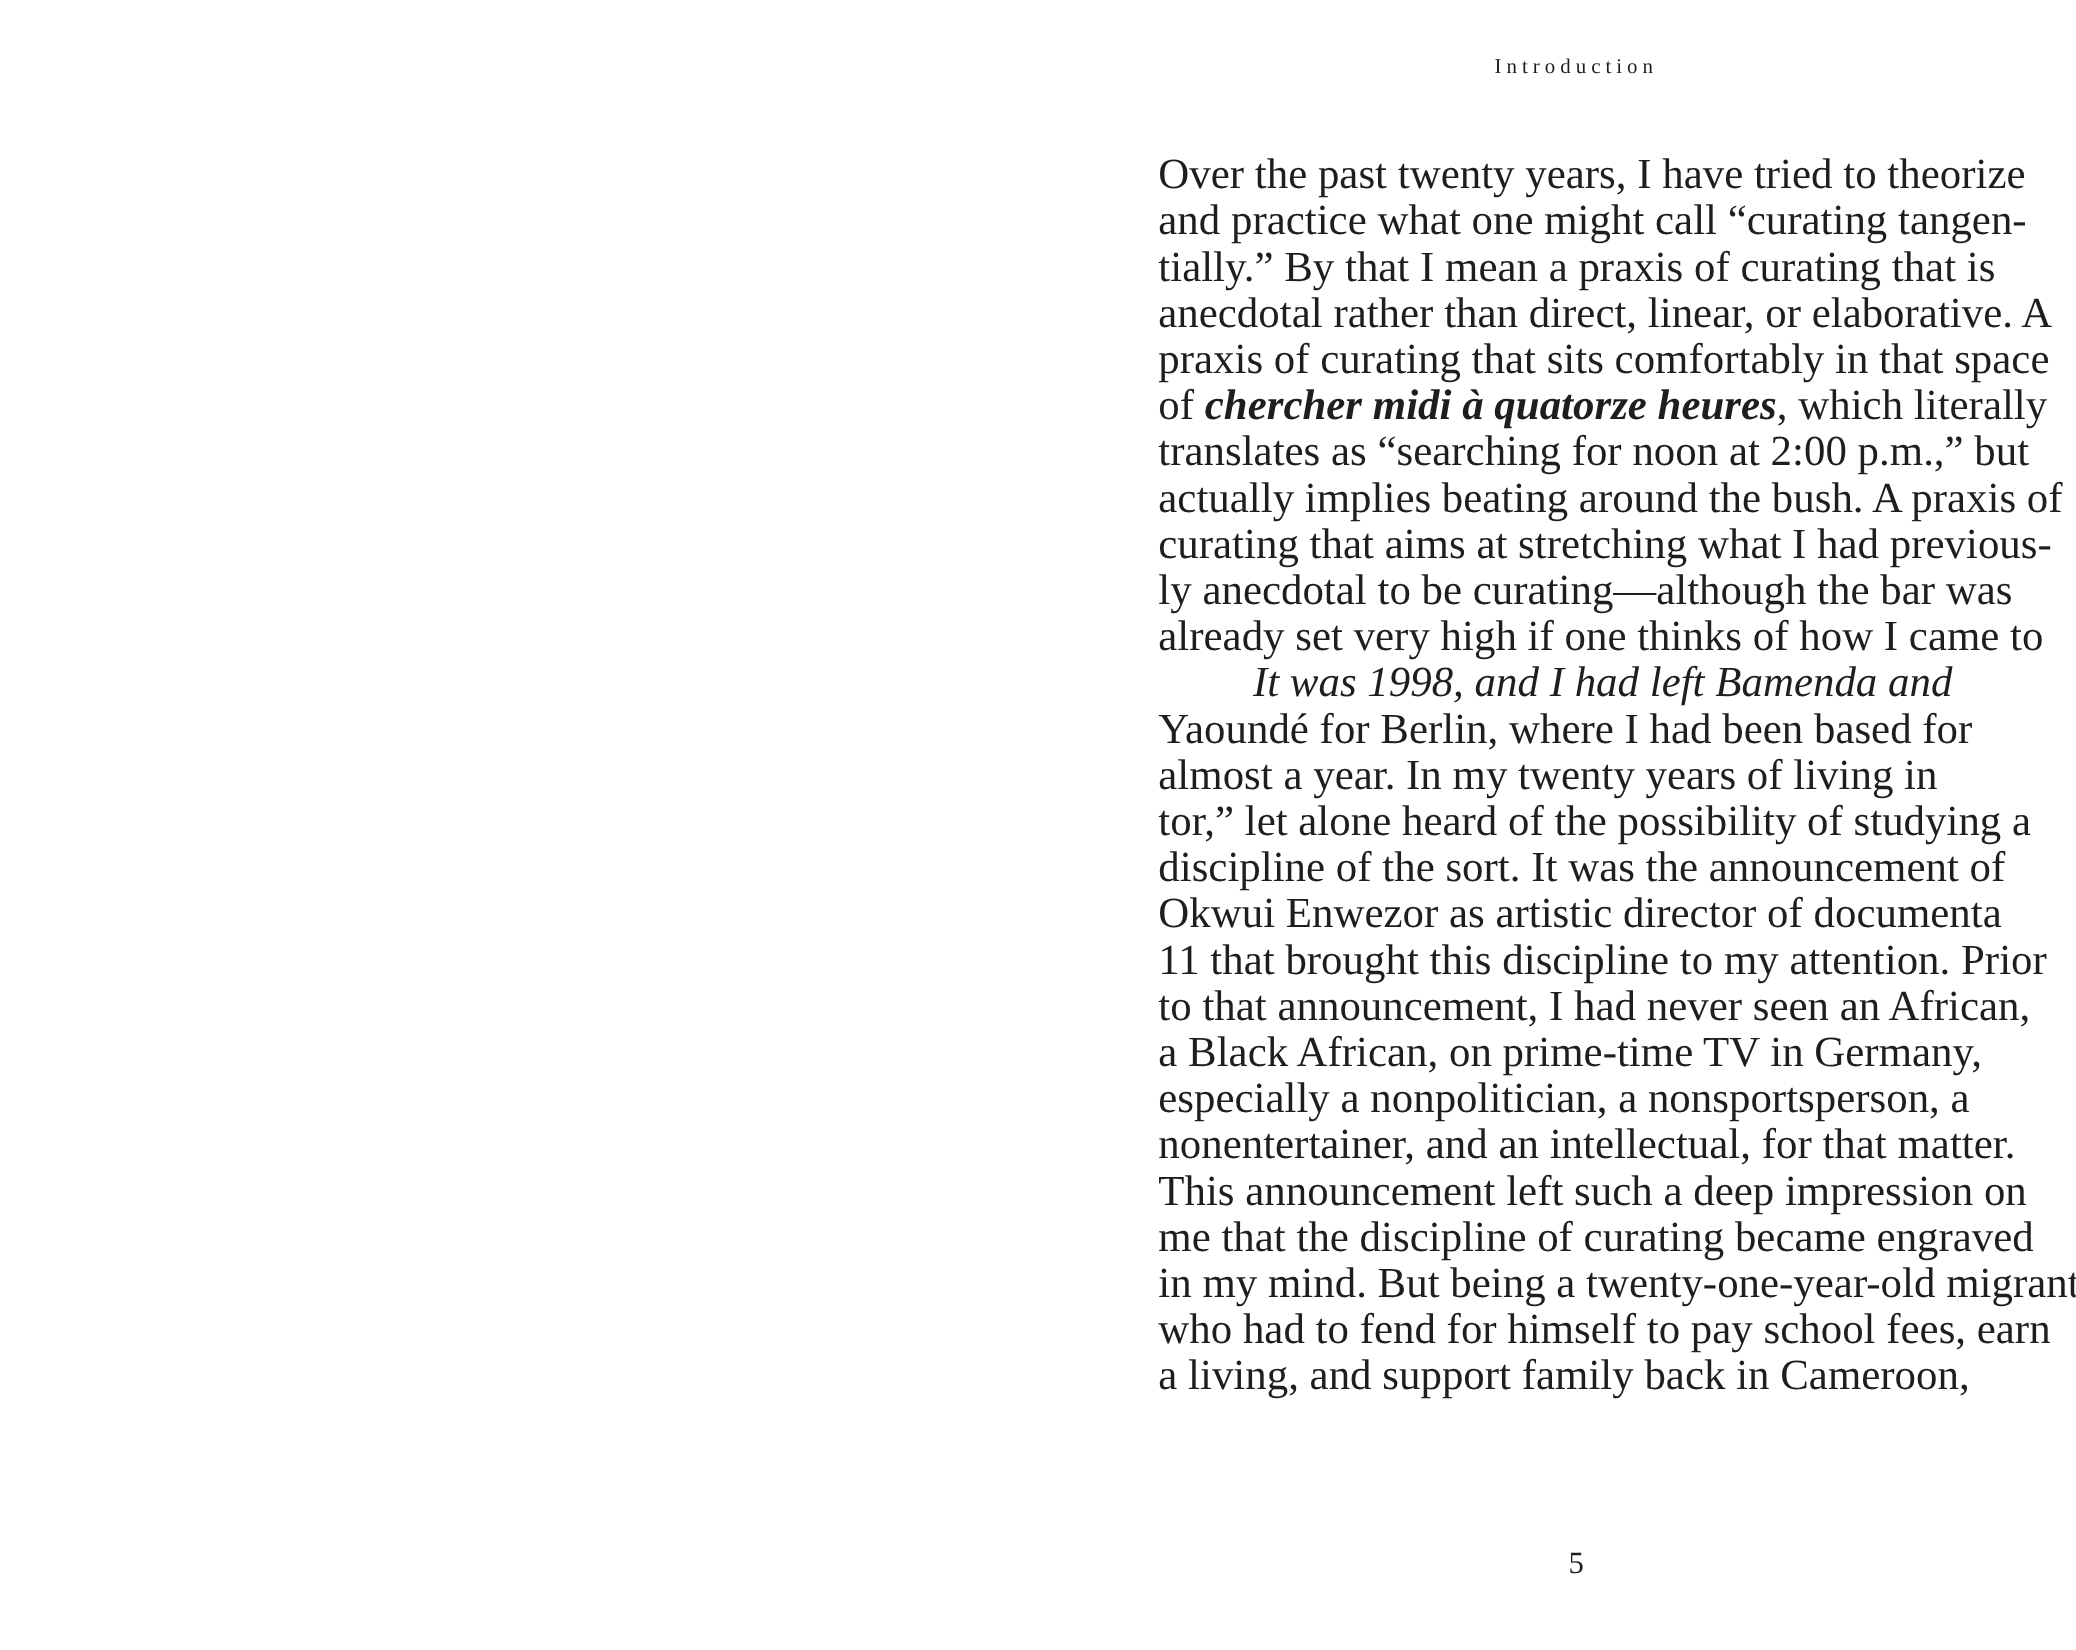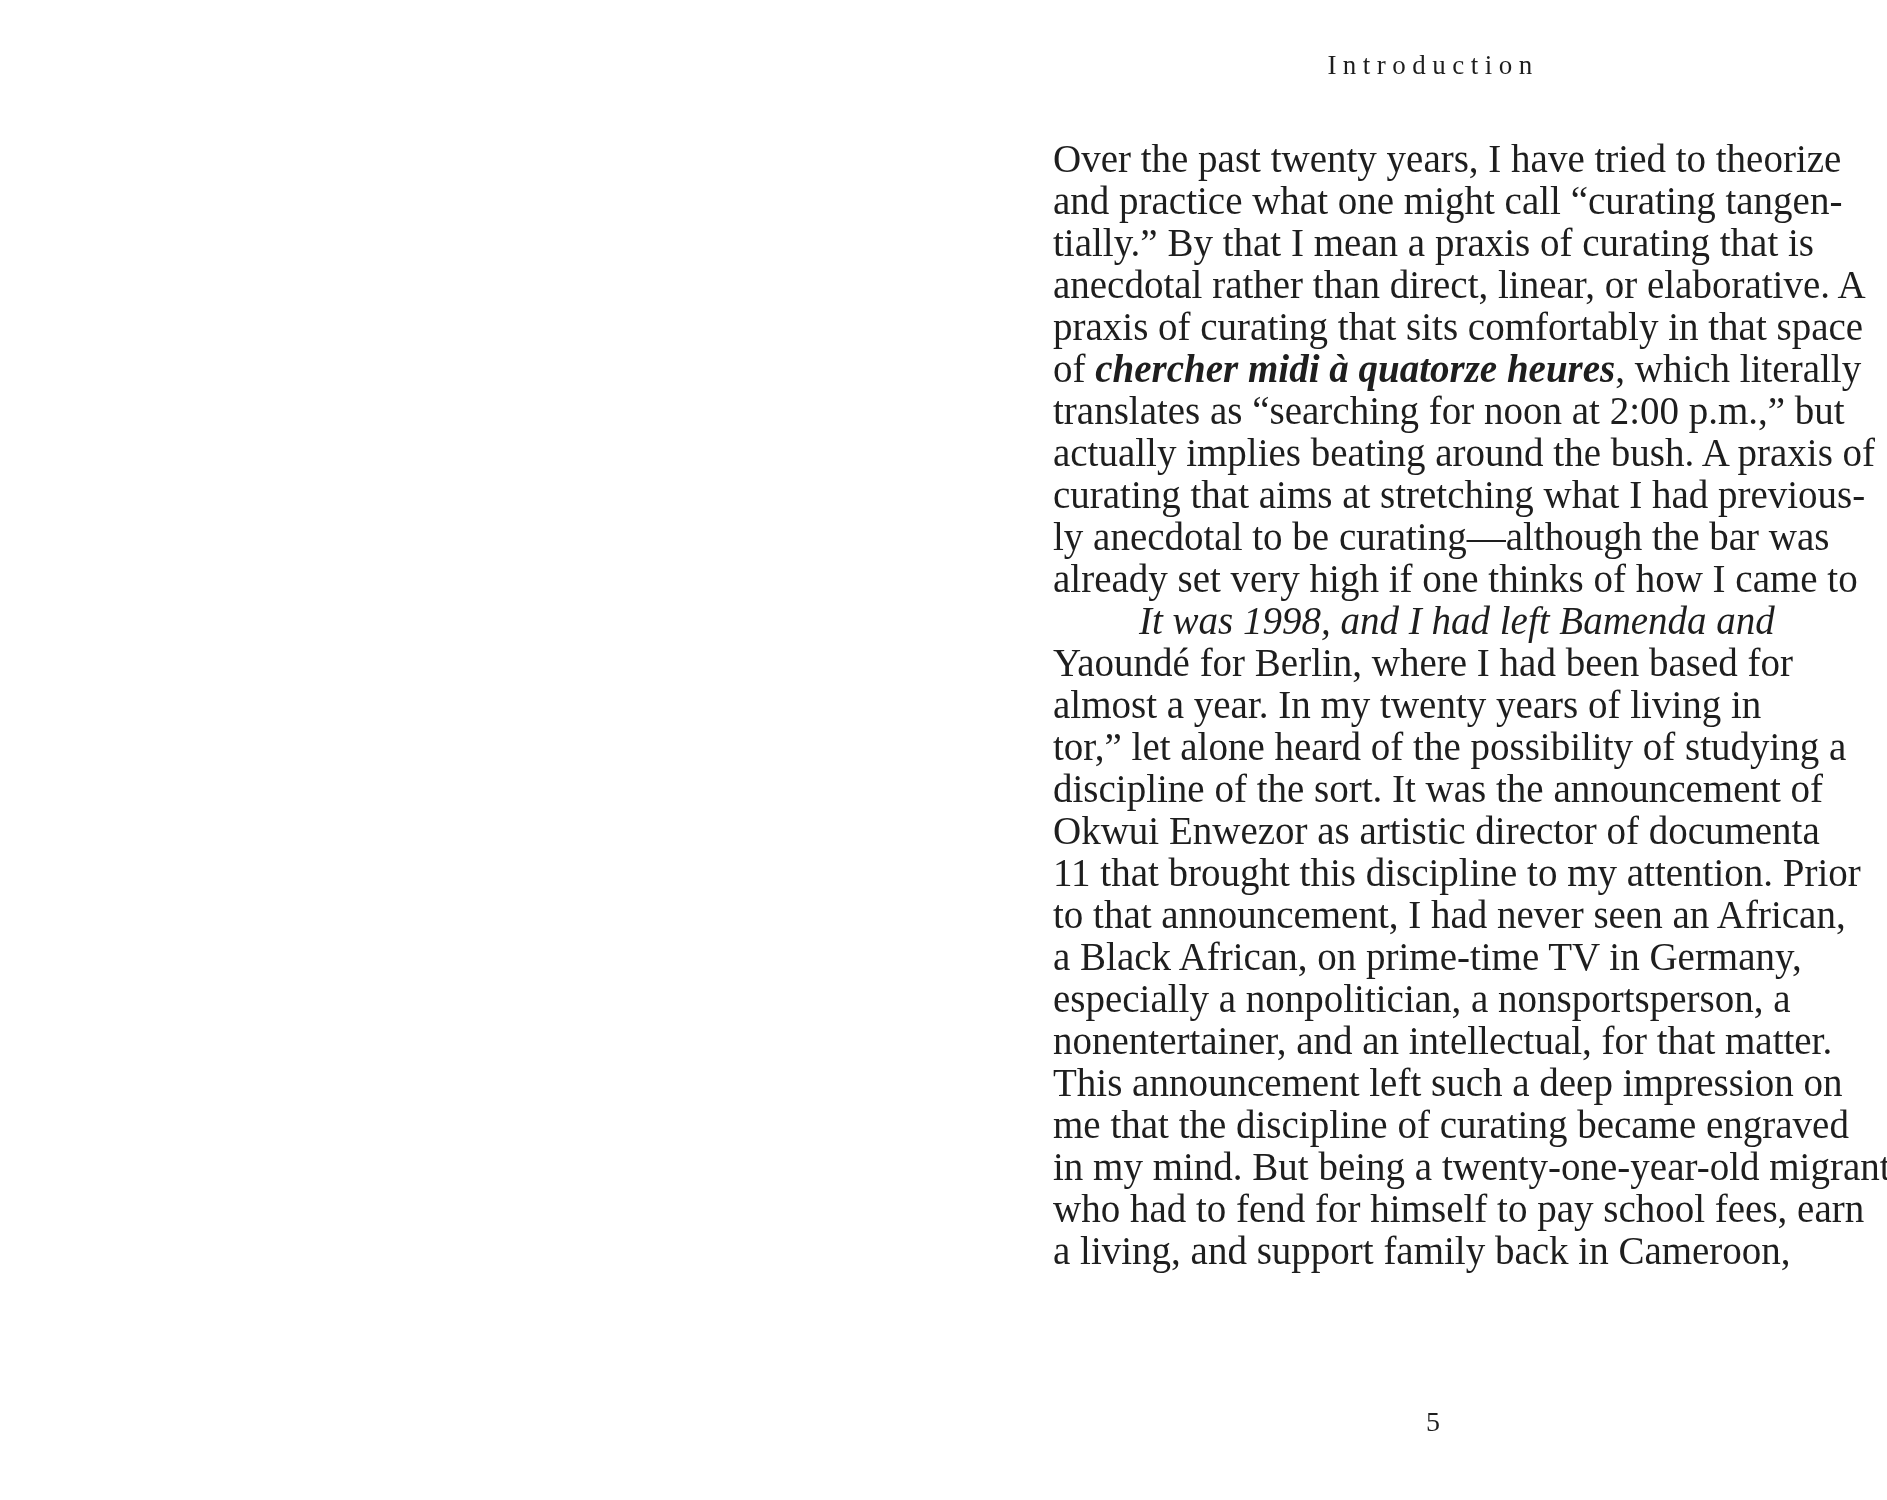--- a/index.html
+++ b/index.html
@@ -22,21 +22,21 @@
     top: 0;
     width: 760px;
     height: 1500px;
   }
   .chapter-title {
     position: absolute;
     top: 50px;
     left: 0;
     width: 100%;
     text-align: center;
-    font-size: 27px;
+    font-size: 19px;
     letter-spacing: 0.24em;
     white-space: nowrap;
   }
   .body-text {
     position: absolute;
     top: 138px;
     left: 0;
     font-size: 39px;
     line-height: 42px;
     white-space: nowrap;

